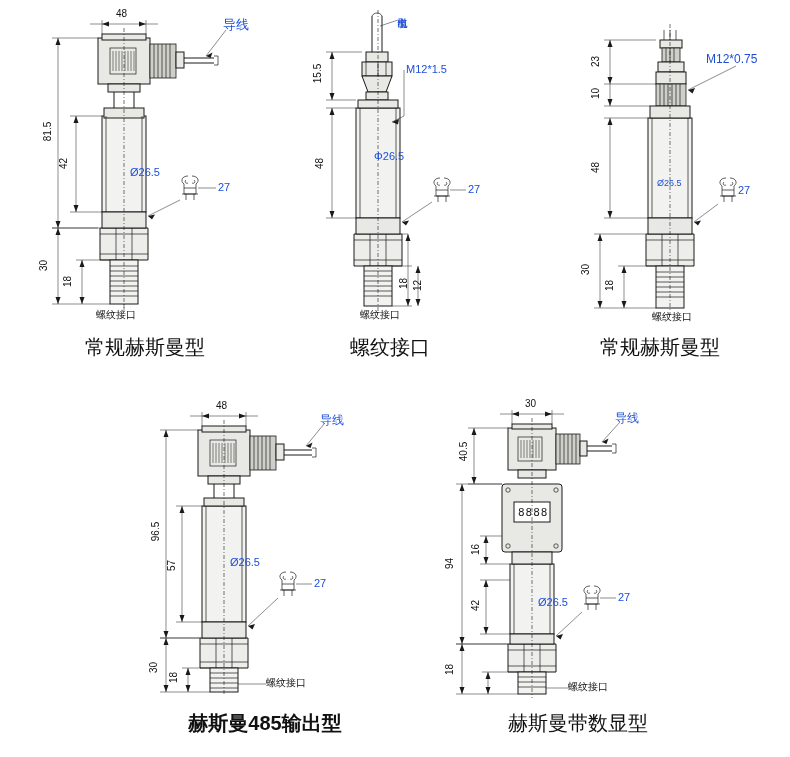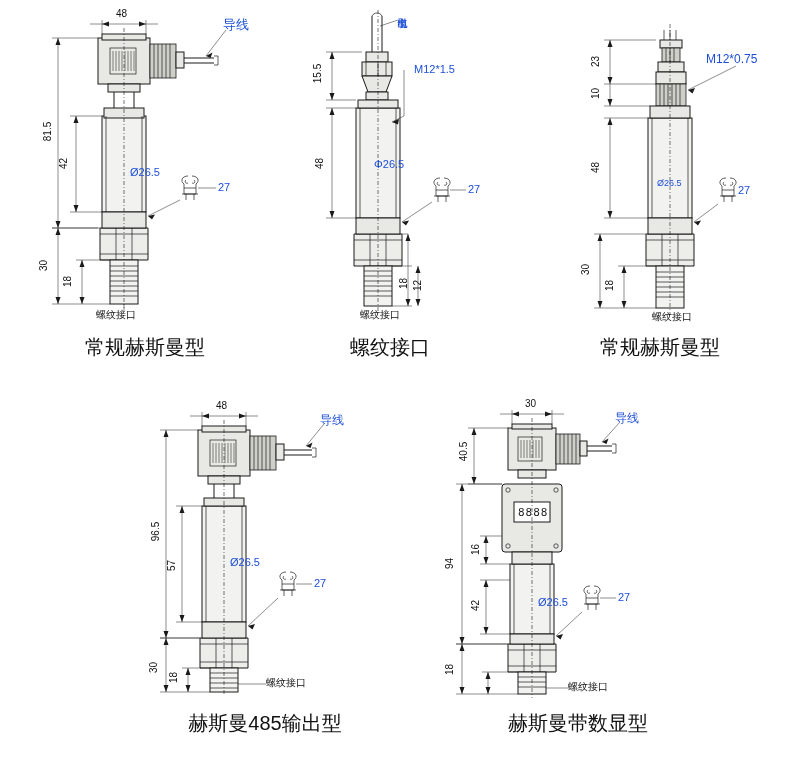--- a/index.html
+++ b/index.html
@@ -230,22 +230,22 @@
     </g>
     <path class="ext" d="M150 182 L166 182"></path>
     <path class="ext" d="M102 214 L132 194"></path>
     <path d="M102 214 l7 -1.5 l-3 5 Z" fill="#1a1a1a" stroke="none"></path>
   </svg>
 
   <div class="dimv" style="left:8px;top:60px;">15.5</div>
   <div class="dimv" style="left:14px;top:150px;">48</div>
   <div class="dimv" style="left:98px;top:270px;">18</div>
   <div class="dimv" style="left:112px;top:272px;">12</div>
-  <div class="lbl" style="left:74px;top:150px;text-align:center;">Φ26.5</div>
-  <div class="lbl" style="left:114px;top:55px;">M12*1.5</div>
+  <div class="lbl" style="left:74px;top:142px;text-align:center;">Φ26.5</div>
+  <div class="lbl" style="left:106px;top:55px;">M12*1.5</div>
   <div class="lbl" style="left:95px;top:2px;writing-mode:vertical-rl;font-size:10px;">引出电缆</div>
   <div class="lbl" style="left:168px;top:175px;">27</div>
   <div class="lblcn" style="left:60px;top:300px;">螺纹接口</div>
 </div>
 <div class="cap" style="left:290px;top:334px;width:200px;">螺纹接口</div>
 
 <div class="fig" style="left:560px;top:18px;width:220px;height:300px;">
   <svg width="220" height="300" viewBox="0 0 220 300">
 
     <path class="lnt" d="M104 12 L104 22 M110 12 L110 22 M116 12 L116 22"></path>
@@ -463,21 +463,21 @@
   <div class="dim" style="left:56px;top:0px;">48</div>
   <div class="dimv" style="left:-14px;top:126px;">96.5</div>
   <div class="dimv" style="left:6px;top:160px;">57</div>
   <div class="dimv" style="left:-12px;top:262px;">30</div>
   <div class="dimv" style="left:8px;top:272px;">18</div>
   <div class="lbl" style="left:70px;top:156px;">Ø26.5</div>
   <div class="lbl" style="left:154px;top:177px;">27</div>
   <div class="lbl" style="left:160px;top:12px;font-size:12px;">导线</div>
   <div class="lblcn" style="left:106px;top:276px;">螺纹接口</div>
 </div>
-<div class="cap" style="left:150px;top:710px;width:230px;">赫斯曼485输出型</div>
+<div class="cap" style="left:150px;top:710px;width:230px;font-weight:bold;">赫斯曼485输出型</div>
 
 <div class="fig" style="left:450px;top:400px;width:250px;height:300px;">
   <svg width="250" height="300" viewBox="0 0 250 300">
 
     <rect class="cap-f" x="58" y="28" width="48" height="42"></rect>
     <rect class="cap-f" x="62" y="24" width="40" height="5"></rect>
     <rect class="lnt" x="68" y="37" width="24" height="24" fill="#ffffff"></rect>
     <g class="grill">
       <line x1="71" y1="40" x2="71" y2="58"></line>
         <line x1="74" y1="40" x2="74" y2="58"></line>

